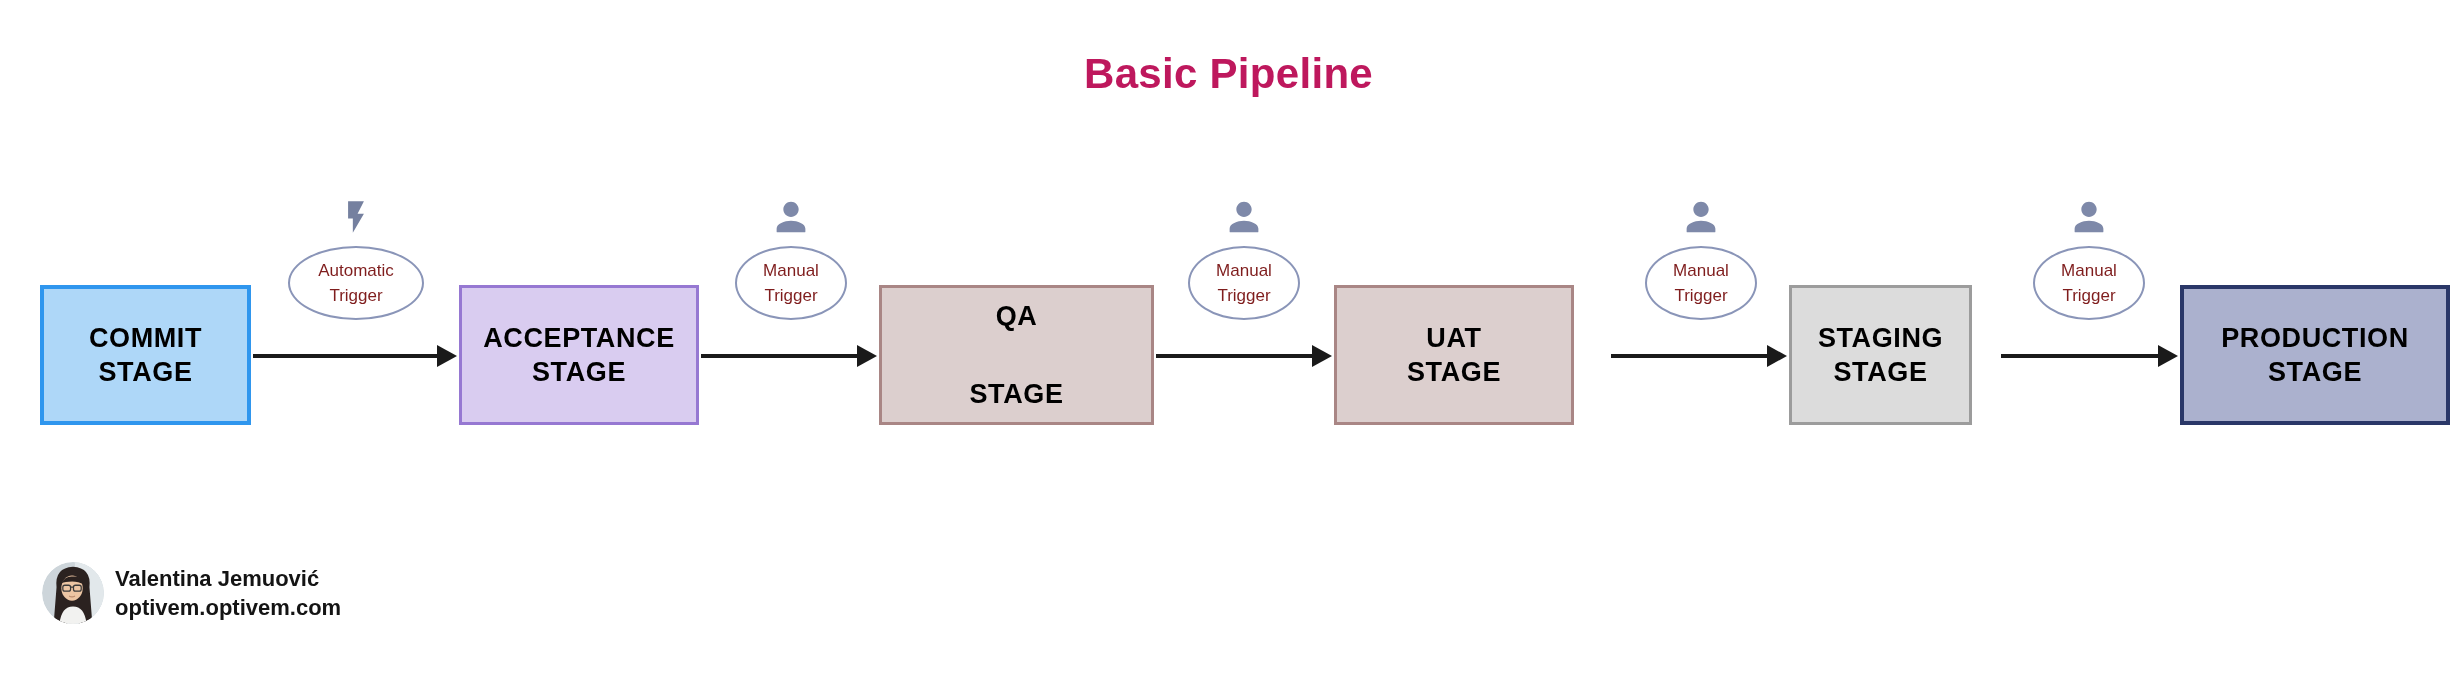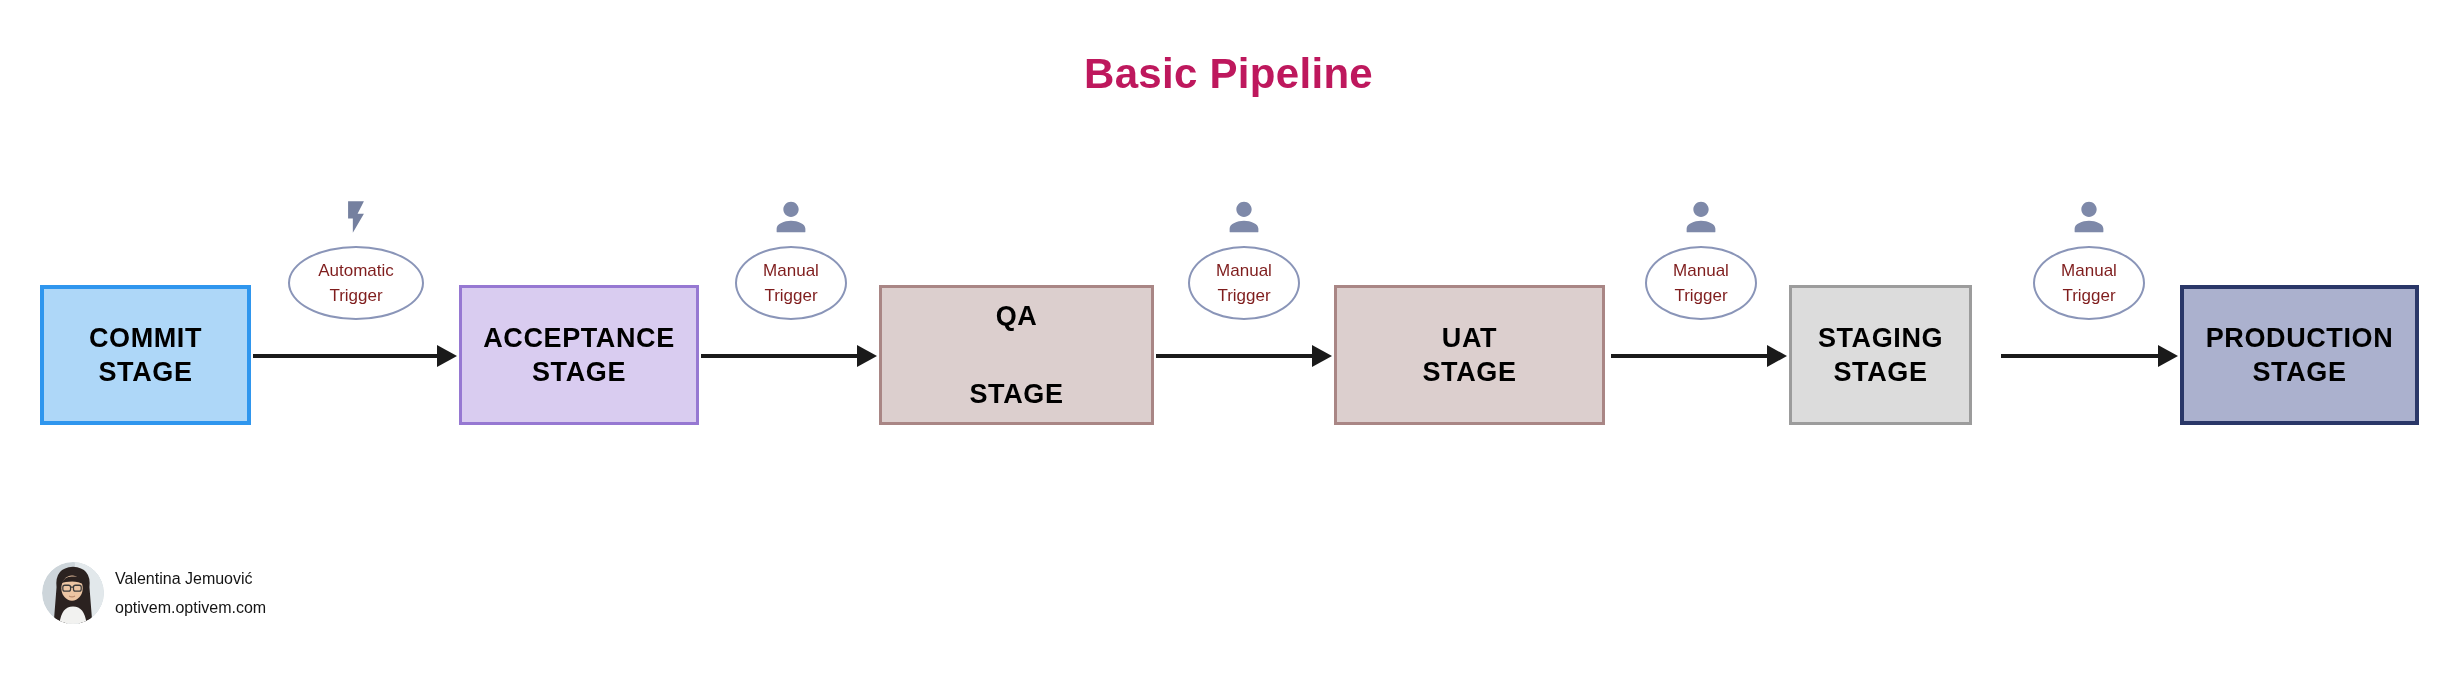--- a/index.html
+++ b/index.html
@@ -40,23 +40,23 @@
     font-size: 27px;
     font-weight: bold;
     color: #000000;
     line-height: 34px;
     letter-spacing: 0.6px;
     white-space: nowrap;
   }
   .stage-commit     { left: 40px;   width: 211px; border-width: 4px; }
   .stage-acceptance { left: 459px;  width: 240px; }
   .stage-qa         { left: 879px;  width: 275px; gap: 44px; }
-  .stage-uat        { left: 1334px; width: 271px; }
+  .stage-uat        { left: 1334px; width: 240px; }
   .stage-staging    { left: 1789px; width: 183px; }
-  .stage-production { left: 2180px; width: 239px; border-width: 4px; text-align: center; }
+  .stage-production { left: 2180px; width: 270px; border-width: 4px; text-align: center; }
 
   .arrow {
     position: absolute;
     top: 345px;
     height: 22px;
     display: flex;
     align-items: center;
   }
   .arrow-line {
     flex: 1;
@@ -125,23 +125,24 @@
     border-radius: 50%;
     overflow: hidden;
     flex: none;
   }
   .attribution-text {
     display: flex;
     flex-direction: column;
     justify-content: center;
   }
   .attribution-text .line {
-    font-size: 16px;
+    font-size: 22px;
     line-height: 29px;
     color: #141414;
+    font-weight: bold;
   }
 </style>
 </head>
 <body>
 
 <div class="canvas">
 
   <h1 class="diagram-title">Basic Pipeline</h1>
 
   <div class="stage-box stage-commit" style="background: rgb(174, 215, 248); border-color: rgb(47, 150, 238);">

